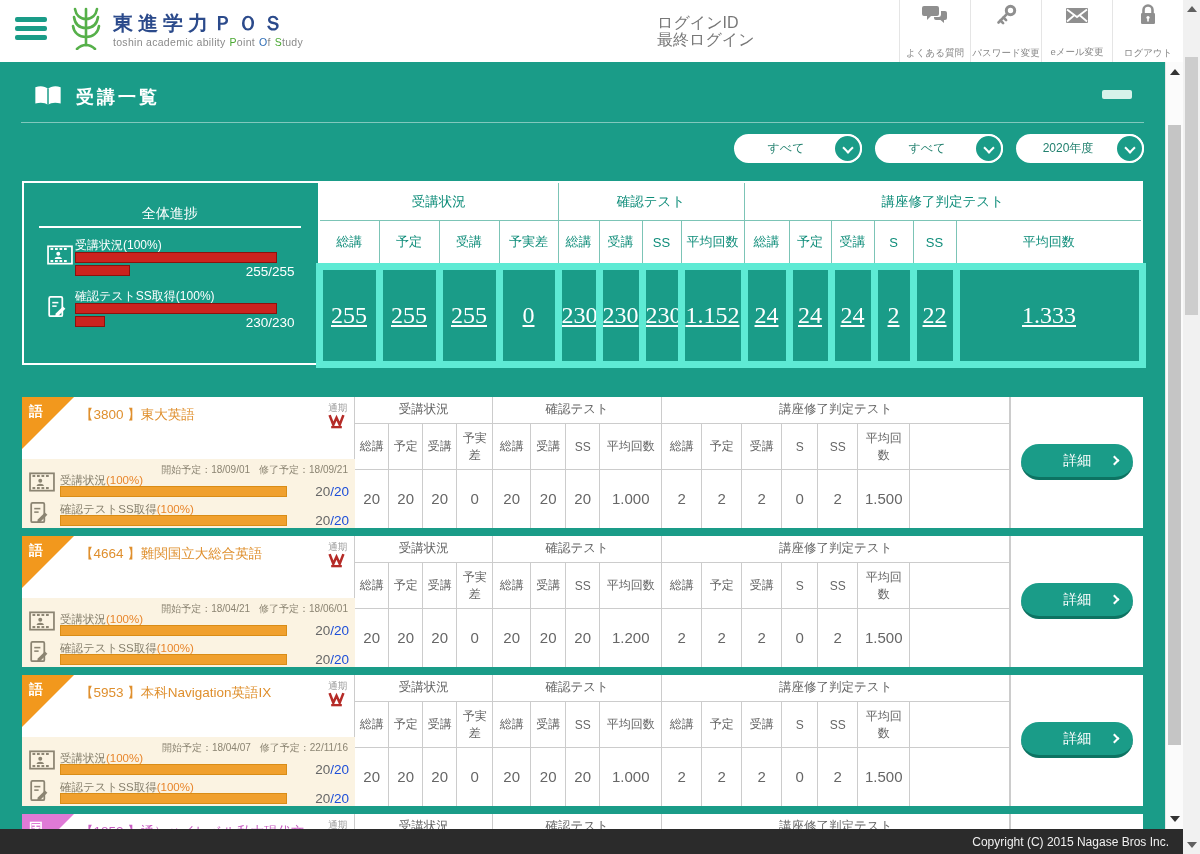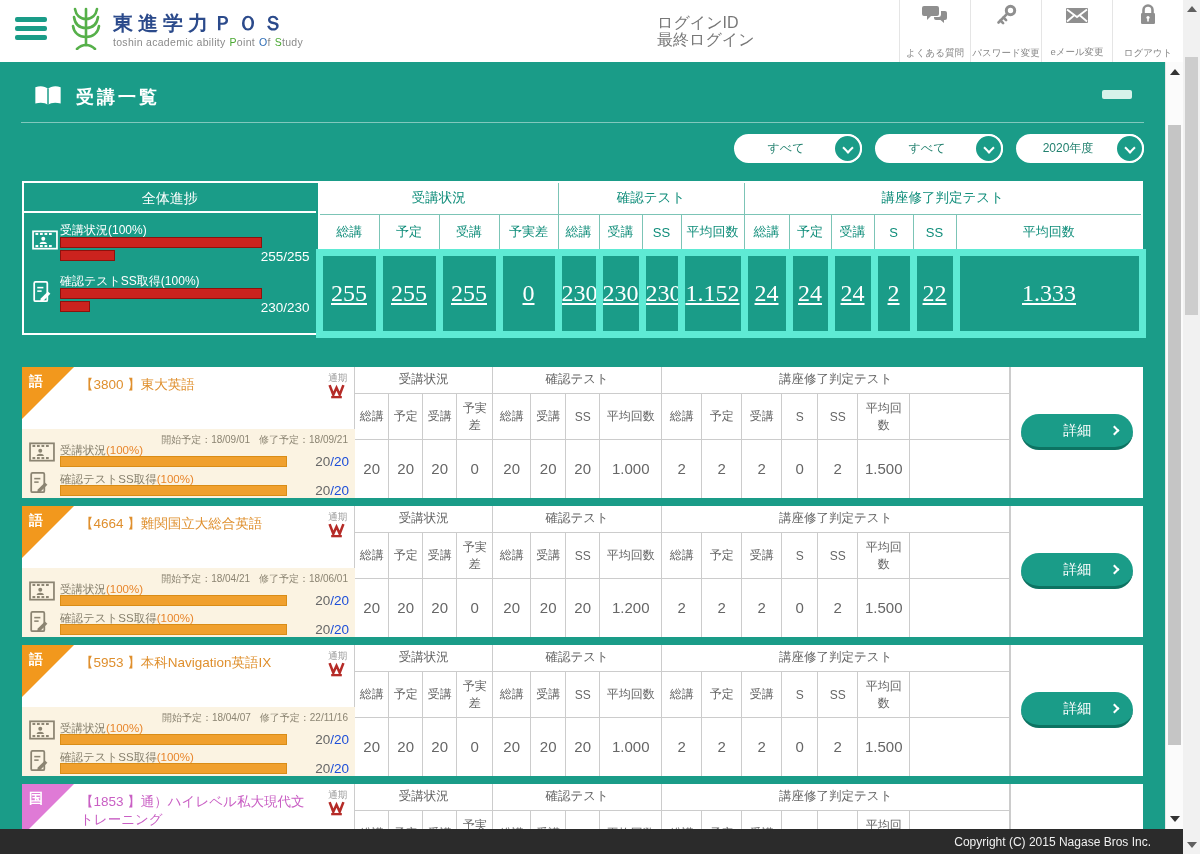--- a/index.html
+++ b/index.html
@@ -33,21 +33,21 @@
   .pill .chev-c { position:absolute; right:0; top:0; width:29px; height:29px; background:#1a9c88; border:2px solid #fff; border-radius:50%; }
   .chev-down { position:absolute; left:9px; top:8px; width:8px; height:8px; border-right:2px solid #fff; border-bottom:2px solid #fff; transform:rotate(45deg); }
 
   
   .summary { margin:18px 0 0 22px; }
   table.sum { border-collapse:collapse; table-layout:fixed; width:1121px; border:2px solid #fff; }
   .sum th, .sum td { text-align:center; overflow:hidden; }
   .sum tr.gh th { background:#fff; color:#0f8d7a; font-weight:normal; font-size:13.5px; height:32px; border:1px solid #7cc4b6; }
   .sum tr.sh th { background:#fff; color:#0f8d7a; font-weight:normal; font-size:13px; height:38px; border:1px solid #7cc4b6; }
   .sum tr.vr td { color:#fff; font-size:24px; height:80px; border:7px solid #5eead4; font-family:"Liberation Serif","DejaVu Serif",serif;text-decoration:underline; }
-  .overall-cell { border:2px solid #fff; padding:0; vertical-align:top; }
+  .overall-cell { border:2px solid #fff; padding:15px; vertical-align:top; }
   .oc { position:relative; height:150px; color:#fff; }
   .oc-title { height:30px; line-height:30px; text-align:center; font-size:14px; border-bottom:2px solid #fff; }
   .oc-icon { position:absolute; left:8px; color:#fff; }
   .oc-icon.i1 { top:46px; } .oc-icon.i2 { top:97px; }
   .oc-label { position:absolute; left:36px; font-size:12px; white-space:nowrap; }
   .oc-label.l1 { top:39px; } .oc-label.l2 { top:90px; }
   .bar-zone { position:absolute; left:36px; width:202px; }
   .bz1 { top:54px; } .bz2 { top:105px; }
   .rbar { height:11px; background:#cb231e; border:1px solid #8c120d; margin-bottom:2px; }
   .oc-frac { position:absolute; right:6px; font-size:13.5px; }
@@ -83,21 +83,21 @@
   table.ct { border-collapse:collapse; table-layout:fixed; width:655px; }
   .ct th, .ct td { border:1px solid #ccc; text-align:center; overflow:hidden; }
   .ct tr.gh th { height:27px; font-weight:normal; color:#666; font-size:12.5px; border-top:none; }
   .ct tr.sh th { height:46px; font-weight:normal; color:#666; font-size:12px; padding:0 3px; }
   .ct tr.vr td { height:58px; color:#666; font-size:15px; border-bottom:none; }
   .detail-cell { width:133px; display:flex; align-items:center; justify-content:center; border-left:1px solid #ccc; }
   .detail-btn { position:relative; width:112px; height:36px; background:#1a9c88; border:none; border-bottom:3px solid #0d7362; border-radius:18px; color:#fff; font-size:14px; cursor:pointer; font-family:inherit; }
   .detail-btn .chev-r { position:absolute; right:15px; top:13px; width:7px; height:7px; border-top:2px solid #fff; border-right:2px solid #fff; transform:rotate(45deg); }
 
   
-  .footer { position:absolute; left:0; bottom:0; width:1183px; height:25px; background:#2b2b2b; color:#f0f0f0; font-size:12px; display:flex; align-items:center; justify-content:flex-end; padding-right:32px; z-index:7; }
+  .footer { position:absolute; left:0; bottom:0; width:1183px; height:25px; background:#2b2b2b; color:#f0f0f0; font-size:12px; display:flex; align-items:center; justify-content:flex-end; padding-right:14px; z-index:7; }
   .in-scroll { position:absolute; left:1165px; top:62px; width:18px; height:767px; background:#fbfbfb; border-left:1px solid #e8e8e8; z-index:8; }
   .in-scroll .thumb { position:absolute; left:2px; top:63px; width:13px; height:620px; background:#c5c5c5; }
   .arr { position:absolute; left:4px; width:0; height:0; cursor:pointer; }
   .arr.up { top:7px; border-left:5px solid transparent; border-right:5px solid transparent; border-bottom:6px solid #333; }
   .arr.down { bottom:7px; border-left:5px solid transparent; border-right:5px solid transparent; border-top:6px solid #333; }
   .out-scroll { position:absolute; left:1183px; top:0; width:17px; height:854px; background:#f1f1f1; z-index:9; }
   .out-scroll .thumb { position:absolute; left:2px; top:57px; width:13px; height:258px; background:#cdcdcd; }
   .out-scroll .arr.up { top:6px; border-bottom-color:#606060; }
   .out-scroll .arr.down { bottom:6px; border-top-color:#606060; }
 

